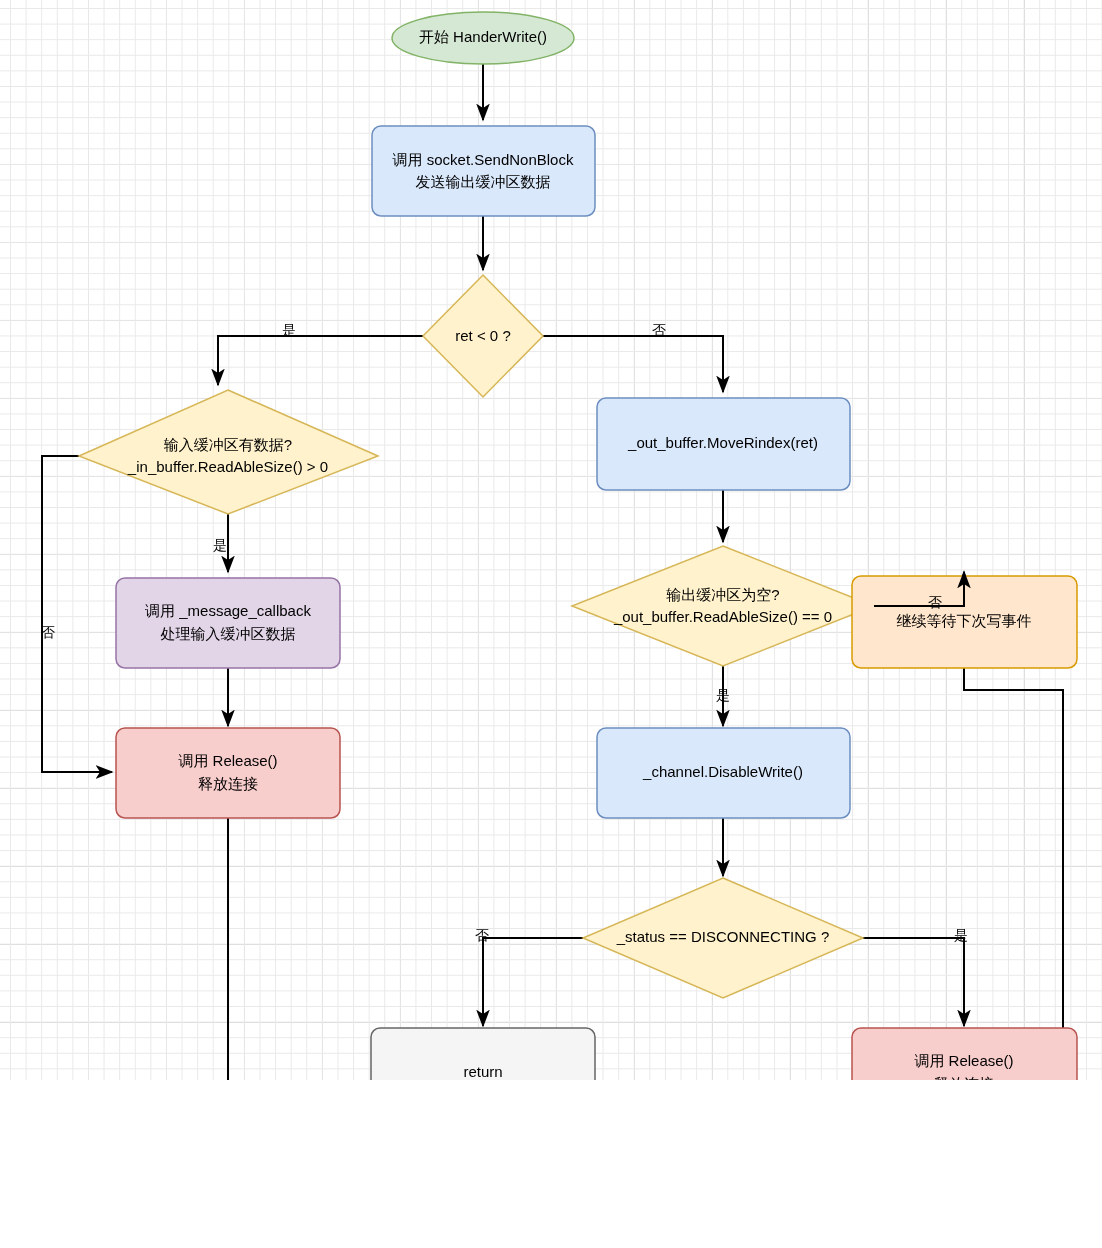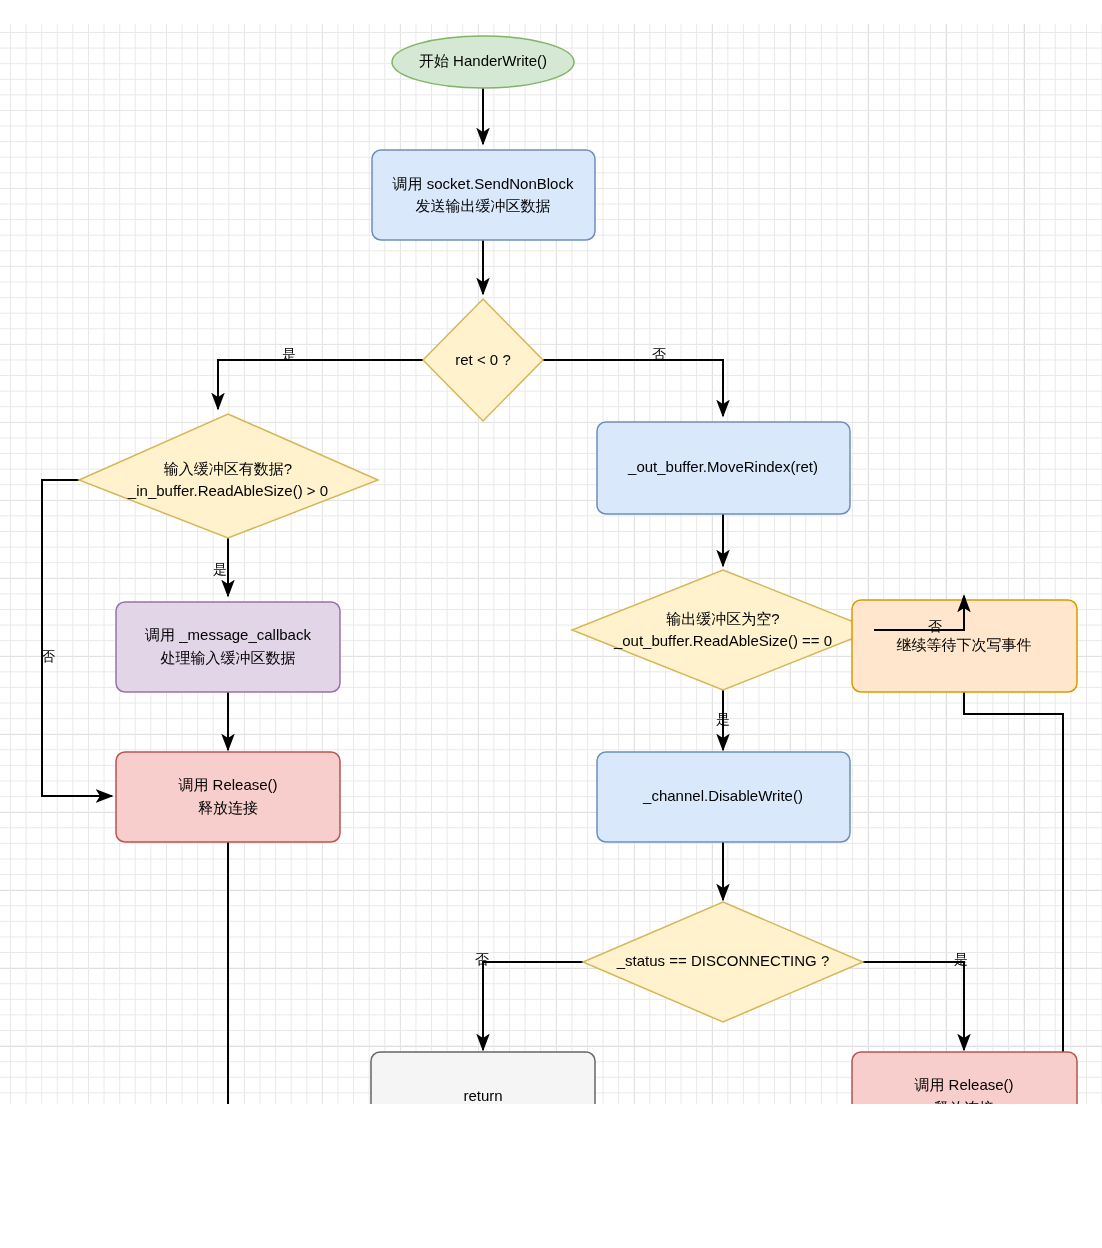--- a/index.html
+++ b/index.html
@@ -16,21 +16,20 @@
     height: 1080px;
     overflow: hidden;
     background-color: #ffffff;
     background-image:
       linear-gradient(to right, #e9e9e9 1px, transparent 1px),
       linear-gradient(to bottom, #e9e9e9 1px, transparent 1px),
       linear-gradient(to right, #cfcfcf 1px, transparent 1px),
       linear-gradient(to bottom, #cfcfcf 1px, transparent 1px);
     background-size: 15.6px 15.6px, 15.6px 15.6px, 78px 78px, 78px 78px;
     background-position: 10px 8px, 10px 8px, 10px 8px, 10px 8px;
-    margin-top: 24px;
   }
   svg.layer {
     position: absolute;
     left: 0; top: 0;
     width: 1102px;
     height: 1248px;
   }
   .edge {
     fill: none;
     stroke: #000000;

